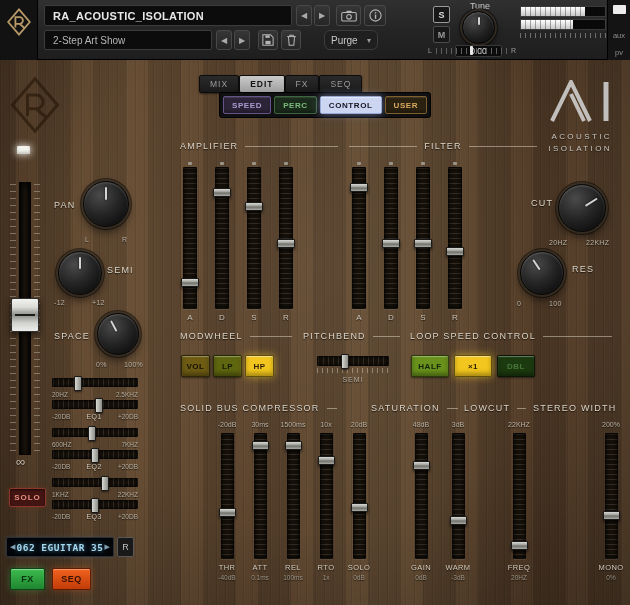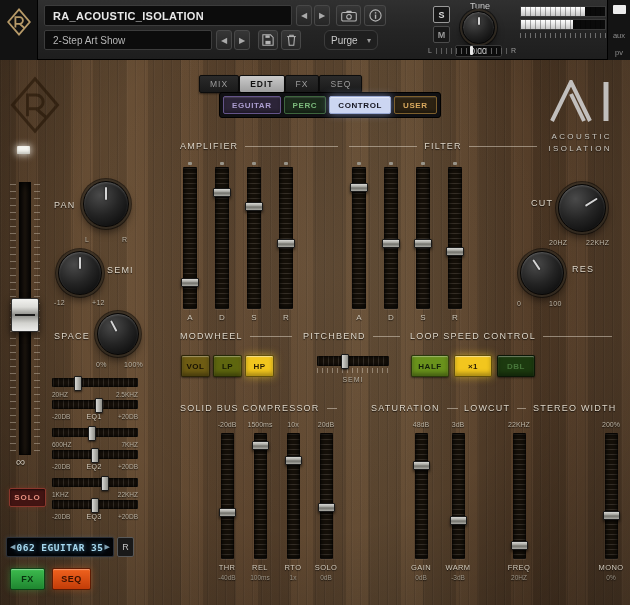--- a/index.html
+++ b/index.html
@@ -264,21 +264,21 @@
       <path d="M14 32 V15 h7 a5.5 5.5 0 0 1 0 11 h-7 m7 0 l8 7" fill="none" stroke="#241506" stroke-width="2.4"></path>
     </svg>
 
     <div id="view-tabs">
         <div class="tab">MIX</div>
         <div class="tab active">EDIT</div>
         <div class="tab">FX</div>
         <div class="tab">SEQ</div>
       </div>
     <div id="layer-btns">
-        <div class="layer-btn" style="background:#2c2438;border-color:#64548a;color:#ab9ccf">EGUITAR</div>
+        <div class="layer-btn" style="background:#2c2438;border-color:#64548a;color:#ab9ccf">SPEED</div>
         <div class="layer-btn" style="background:#1b2b1b;border-color:#3d653d;color:#7cba7c">PERC</div>
         <div class="layer-btn active" style="background:#ccd6f2;border-color:#98a8d4;color:#14141f">CONTROL</div>
         <div class="layer-btn" style="background:#2c2212;border-color:#7d5f2c;color:#d9a95e">USER</div>
       </div>
 
     <div style="position:absolute;right:18px;top:80px;width:92px;display:flex;flex-direction:column;align-items:flex-end">
       <svg width="62" height="42" viewBox="0 0 62 42" style="opacity:.88">
         <path d="M2 41 L21 2 L40 41" fill="none" stroke="#d2d2d2" stroke-width="4"></path>
         <path d="M21 14 L34 41" fill="none" stroke="#d2d2d2" stroke-width="4"></path>
         <path d="M56 2 V41" stroke="#d2d2d2" stroke-width="5"></path>
@@ -516,20 +516,28 @@
     <div id="bgroup-0" class="bgroup" style="left:176px">
         <div class="bcol">
           <div class="btop">-20dB</div>
           <div class="vtrack tall">
             <div class="vhandle" style="bottom:36%"></div>
           </div>
           <div class="bname">THR</div>
           <div class="bbot">-40dB</div>
         </div>
         <div class="bcol">
+          <div class="btop">30ms</div>
+          <div class="vtrack tall">
+            <div class="vhandle" style="bottom:90%"></div>
+          </div>
+          <div class="bname">ATT</div>
+          <div class="bbot">0.1ms</div>
+        </div>
+        <div class="bcol">
           <div class="btop">1500ms</div>
           <div class="vtrack tall">
             <div class="vhandle" style="bottom:90%"></div>
           </div>
           <div class="bname">REL</div>
           <div class="bbot">100ms</div>
         </div>
         <div class="bcol">
           <div class="btop">10x</div>
           <div class="vtrack tall">

